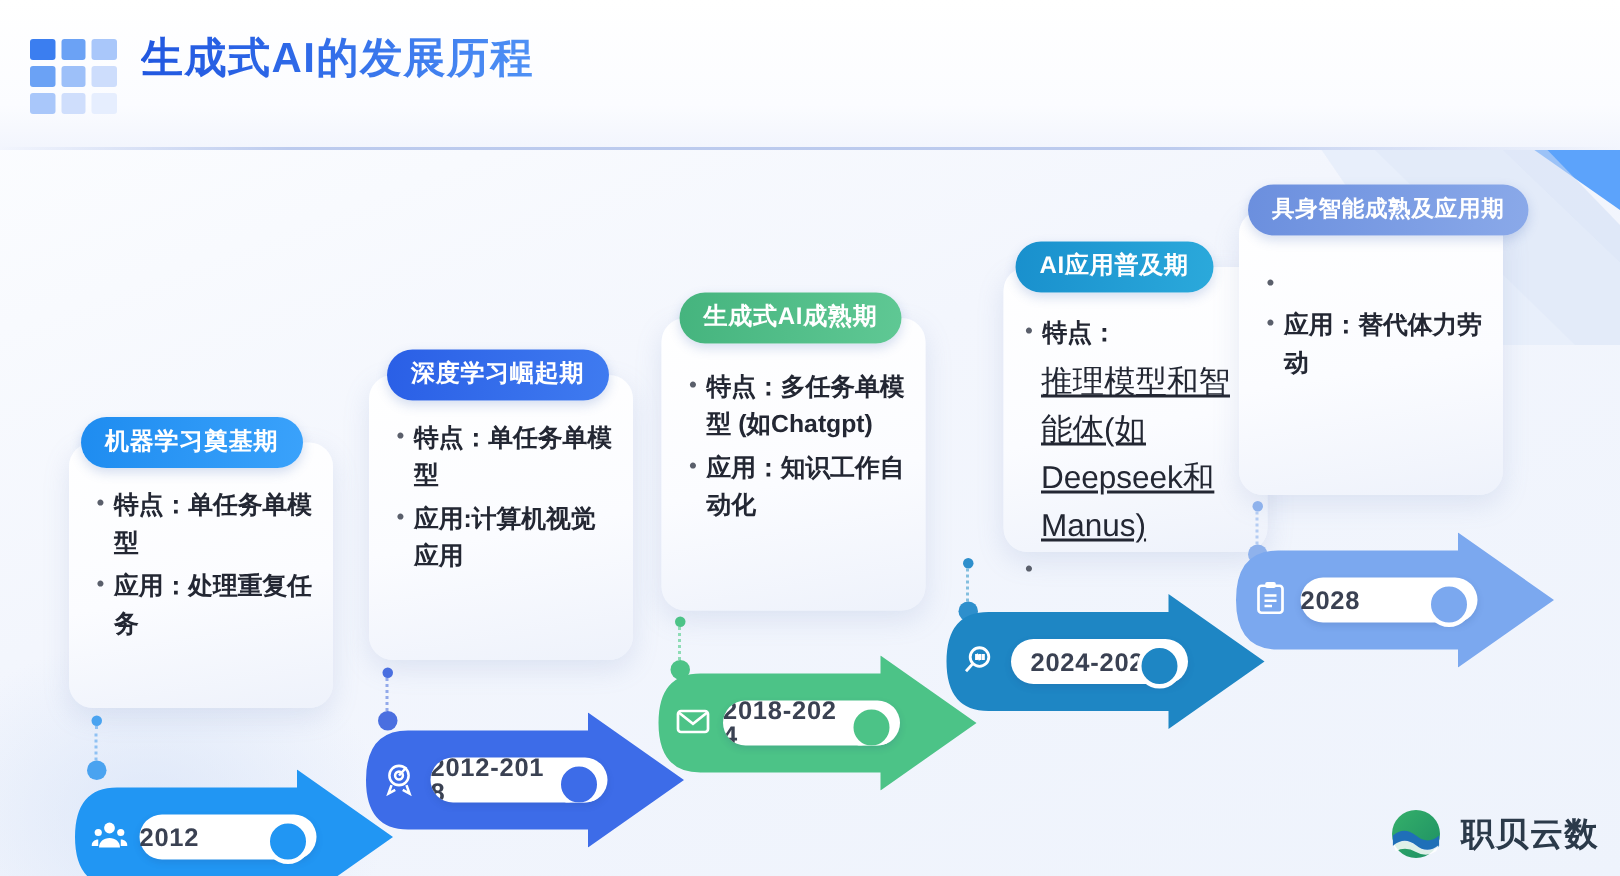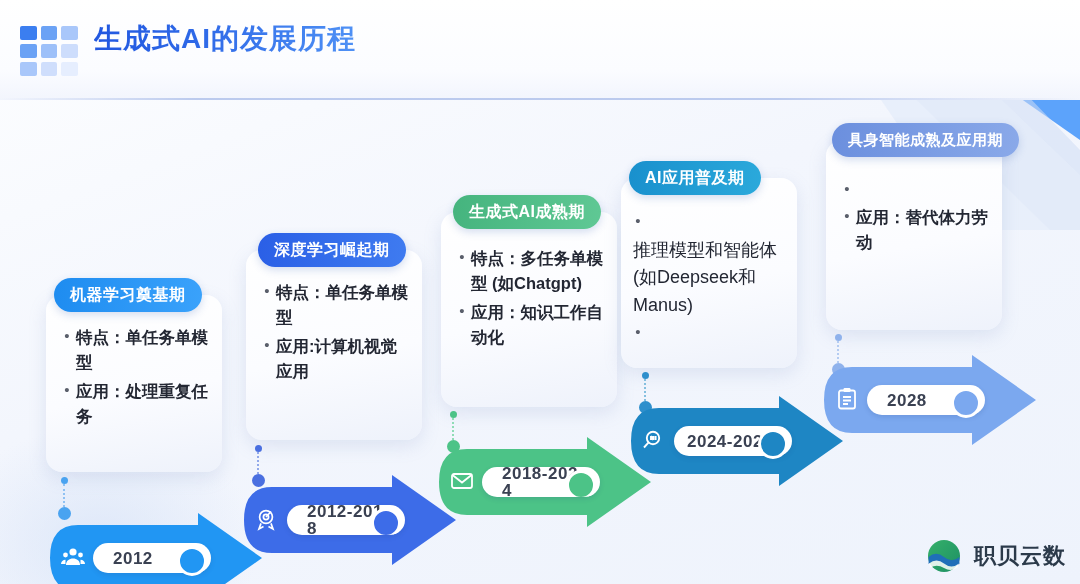--- a/index.html
+++ b/index.html
@@ -38,34 +38,34 @@
     background:linear-gradient(170deg,#ffffff 0%,#fbfcff 55%,#eef2fb 100%);
     box-shadow:0 6px 18px rgba(120,145,195,.18);}
   .card-title{position:absolute;top:-17px;height:34px;line-height:34px;
     border-radius:17px;color:#fff;font-size:16px;font-weight:bold;
     text-align:center;white-space:nowrap;padding:0 16px;letter-spacing:.5px;
     box-shadow:0 3px 8px rgba(60,100,180,.22);}
   .card-body{position:absolute;left:0;right:0;padding:0 14px 0 12px;}
   .bullet{display:flex;font-size:16.5px;color:#232733;line-height:1.52;margin-bottom:4px;}
   .bullet .dot{width:18px;flex:0 0 18px;text-align:center;color:#5a5f6b;font-size:15px;}
   .bullet .btxt{flex:1;font-weight:bold;}
-  .ptext{font-size:18px;color:#232733;line-height:1.52;margin:0 0 2px 4px;}
+  .ptext{font-size:21px;color:#232733;line-height:1.52;margin:0 0 2px 17px;text-decoration:underline;}
 
   
   .conn{position:absolute;width:14px;display:flex;flex-direction:column;align-items:center;}
   .conn .d-top{width:7px;height:7px;border-radius:50%;}
   .conn .d-line{flex:1;width:0;border-left:2px dotted;}
   .conn .d-bot{width:13px;height:13px;border-radius:50%;}
 
   
   .arrow{position:absolute;}
   .arrow svg{display:block;}
   .pill{position:absolute;height:30px;border-radius:15px;background:#fff;
     box-shadow:0 2px 5px rgba(40,70,130,.16);display:flex;align-items:center;}
-  .pill .yr{font-size:17px;font-weight:bold;color:#3a4152;padding-left:20px;
+  .pill .yr{font-size:17px;font-weight:bold;color:#3a4152;
     line-height:1.0;white-space:nowrap;letter-spacing:.5px;}
   .pill .knob{position:absolute;right:4px;top:3px;width:24px;height:24px;border-radius:50%;
     border:3px solid #fff;}
   .ic{position:absolute;width:26px;height:26px;display:flex;align-items:center;justify-content:center;}
   .ic svg{display:block;}
 
   
   .brand{position:absolute;right:14px;bottom:10px;display:flex;align-items:center;gap:12px;}
   .brand .mark{width:36px;height:36px;}
   .brand .bname{font-size:22px;font-weight:bold;color:#2b3a4a;letter-spacing:1px;}
@@ -216,25 +216,26 @@
         </svg>
       </div>
       <div class="pill" style="left:45px;top:30px;width:118px;overflow:hidden;">
         <span class="yr" style="width:76px;white-space:normal;word-break:break-all;">2018-2024</span>
         <span class="knob" style="background:#4cc387;"></span>
       </div>
     </div>
   </div>
 
   <div class="stage">
-    <div class="card" style="left:621px;top:178px;width:176px;height:190px;">
+    <div class="card" style="left:669px;top:178px;width:176px;height:190px;">
       <div class="card-title" style="left:8px;background:linear-gradient(95deg,#1990cd,#2ba9db);">AI应用普及期</div>
       <div class="card-body" style="top:32px;padding:0 10px 0 8px;">
         <div class="bullet">
           <span class="dot">•</span>
+          <span class="btxt">特点：</span>
         </div>
         <p class="ptext">推理模型和智能体(如Deepseek和Manus)</p>
         <div class="bullet" style="margin-top:2px;">
           <span class="dot">•</span>
         </div>
       </div>
     </div>
 
     <div class="conn" style="left:638px;top:372px;height:42px;">
       <div class="d-top" style="background:#2e8fcc"></div>

